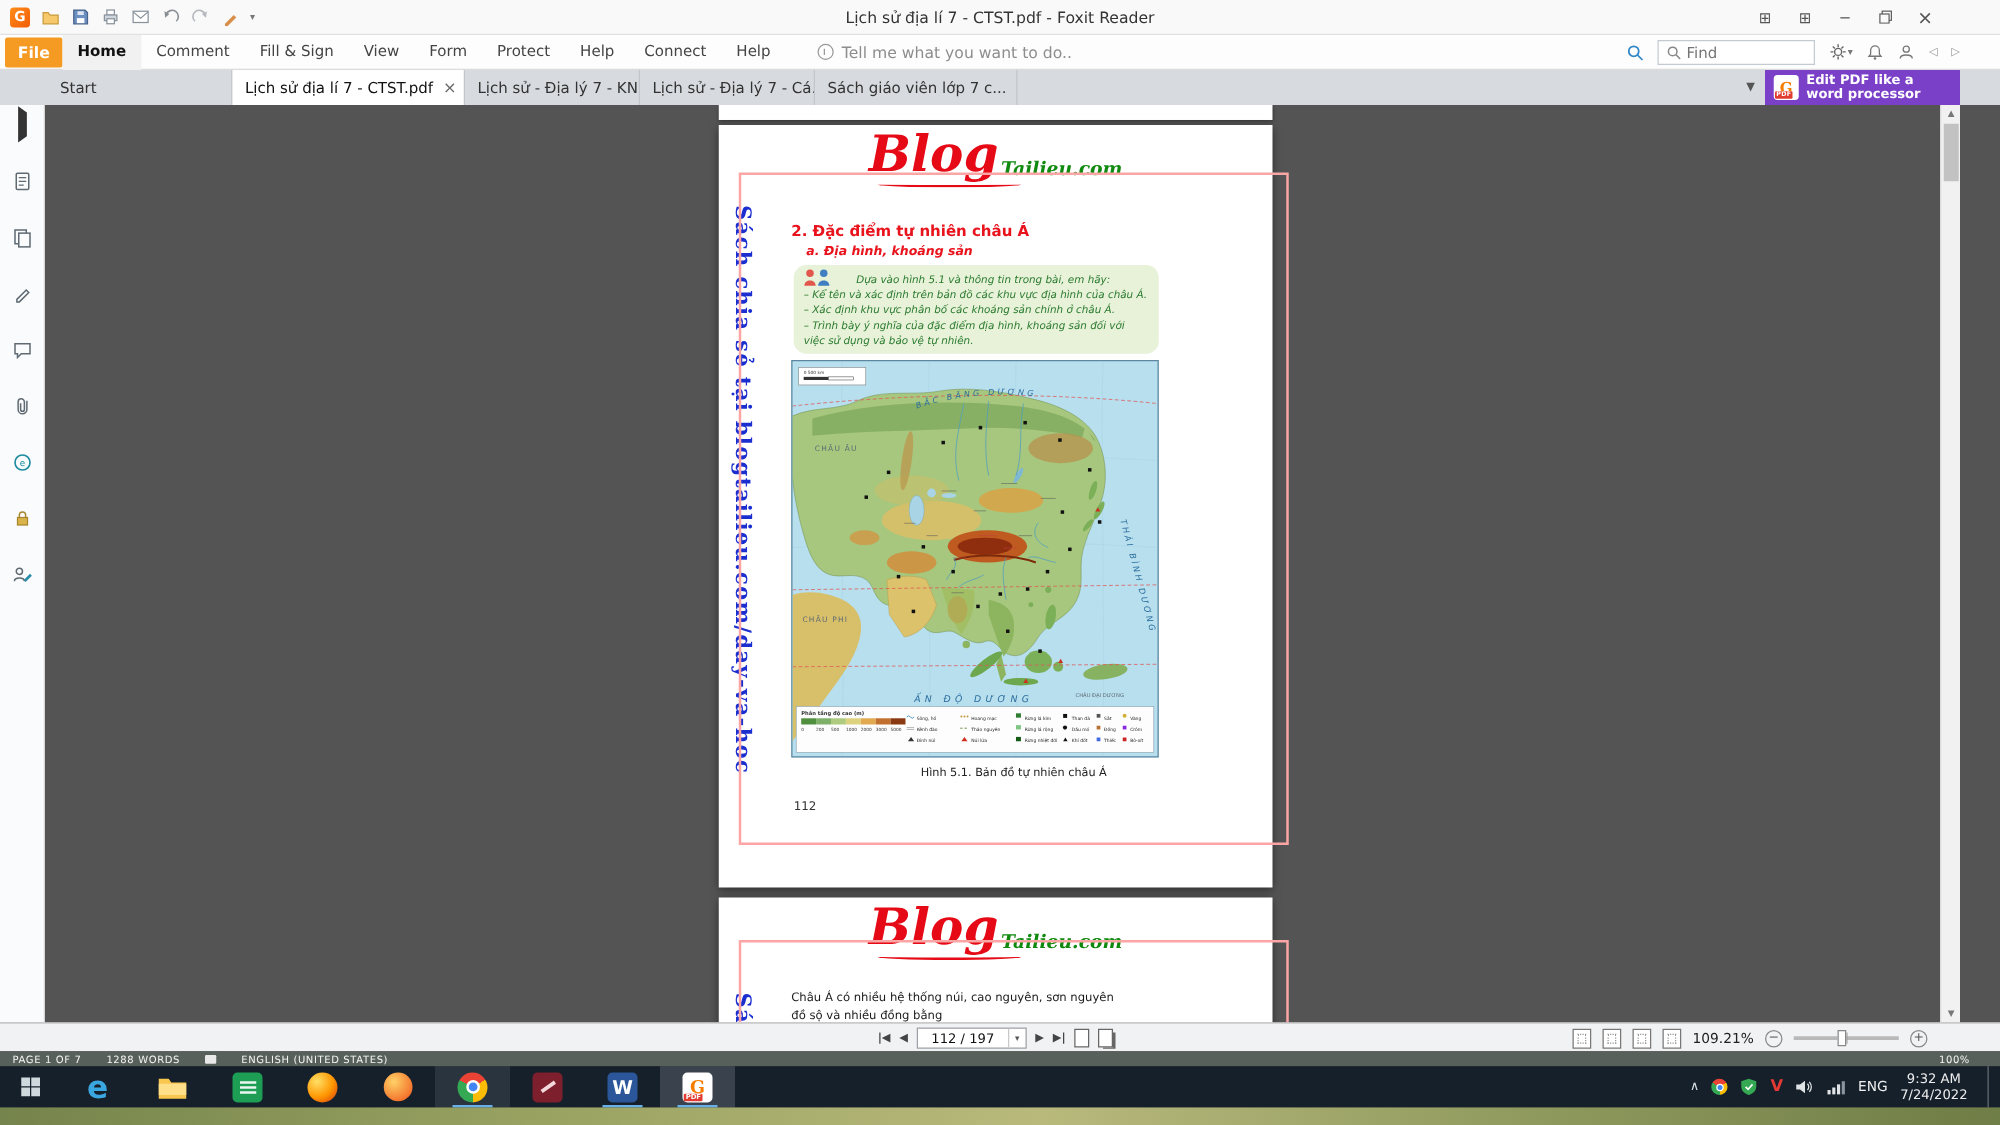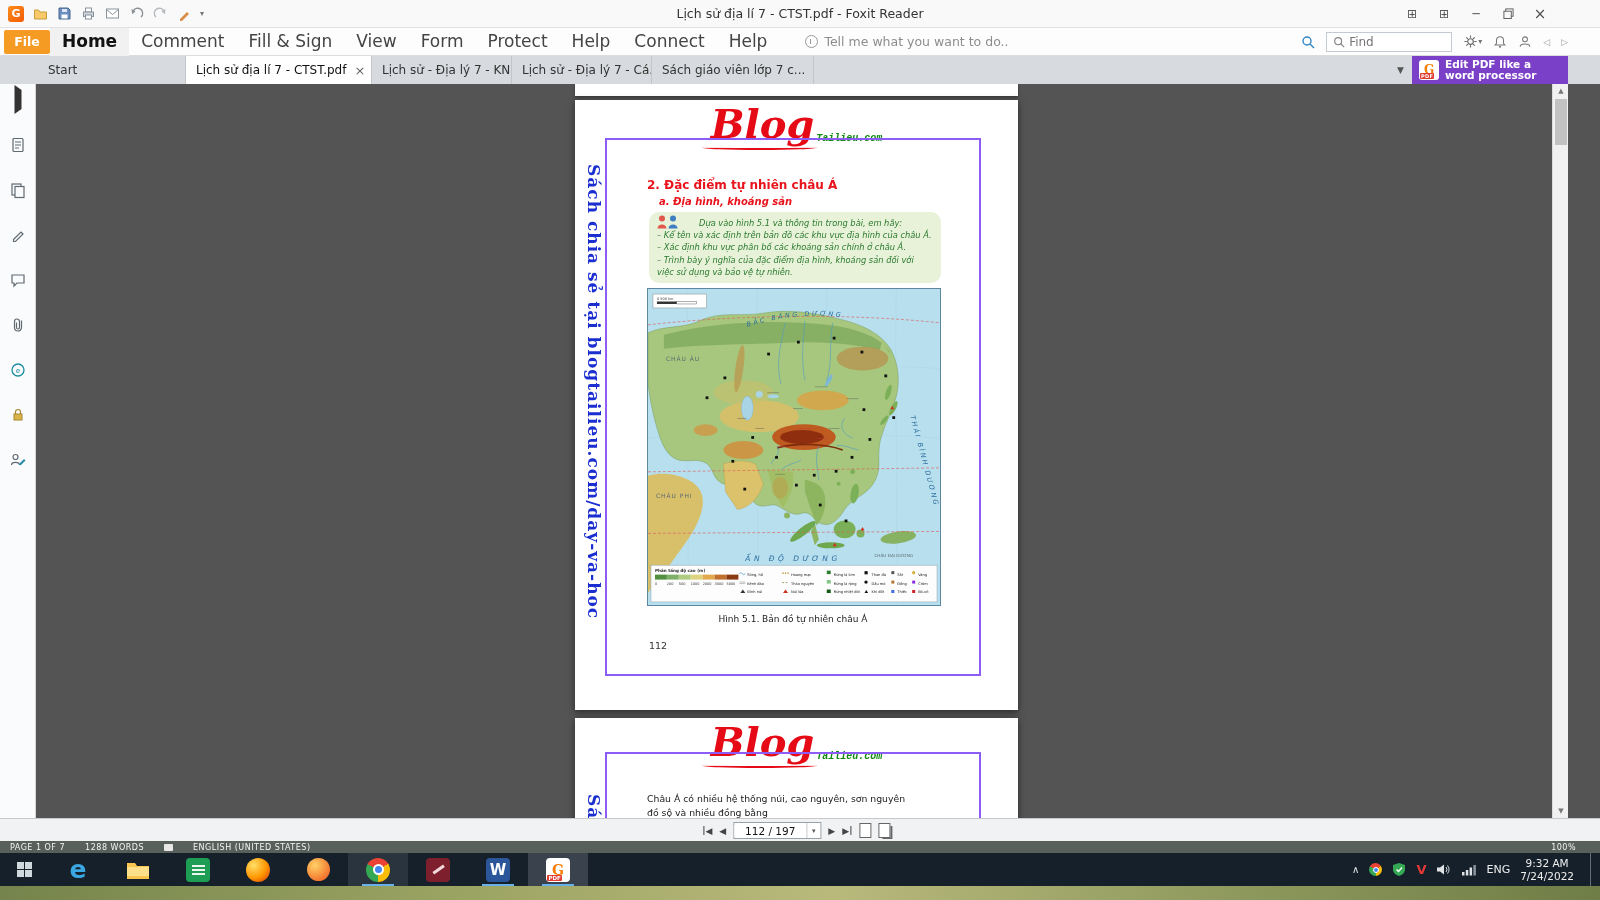--- a/index.html
+++ b/index.html
@@ -16,21 +16,21 @@
   .app-logo { width:16px; height:16px; background:linear-gradient(135deg,#ff8c1a,#f25c05); border-radius:3px; color:#fff; font-size:11px; font-weight:bold; display:flex; align-items:center; justify-content:center; }
   .qcaret { font-size:8px; color:#777; }
   .title-text { position:absolute; left:0; right:0; top:0; height:28px; line-height:28px; text-align:center; font-size:12.5px; color:#333; z-index:1; }
   .win-controls { margin-left:auto; display:flex; align-items:center; padding-right:44px; position:relative; z-index:2; }
   .win-btn { width:32px; height:26px; display:flex; align-items:center; justify-content:center; font-size:12px; color:#555; }
   .win-btn.close { font-size:15px; }
 
   
   .ribbon { position:absolute; left:0; top:28px; width:1600px; height:28px; background:#fdfdfd; border-bottom:1px solid #dcdcdc; display:flex; align-items:center; }
   .file-btn { width:46px; height:24px; margin-left:4px; background:#f59a23; color:#fff; font-weight:bold; font-size:12.5px; display:flex; align-items:center; justify-content:center; border-radius:2px; }
-  .rtab { padding:0 12px; font-size:17px; color:#444; height:28px; line-height:27px; white-space:nowrap; }
+  .rtab { padding:0 12px; font-size:12px; color:#444; height:28px; line-height:27px; white-space:nowrap; }
   .rtab.active { color:#111; font-weight:bold; background:#f1f1f1; }
   .tellme { display:flex; align-items:center; gap:6px; color:#8d8d8d; font-size:12.5px; margin-left:26px; white-space:nowrap; }
   .bulb { width:13px; height:13px; border:1.3px solid #9a9a9a; border-radius:50%; position:relative; }
   .bulb::after { content:""; position:absolute; left:4px; top:3px; width:3px; height:5px; border-left:1.3px solid #9a9a9a; }
   .ribbon-right { margin-left:auto; display:flex; align-items:center; gap:11px; padding-right:32px; }
   .find-box { display:flex; align-items:center; gap:4px; border:1px solid #c4cad1; background:#fff; height:20px; padding:0 6px; width:126px; }
   .find-box input { border:none; outline:none; font-size:12px; width:92px; color:#333; background:transparent; font-family:inherit; }
   .ricon { color:#666; font-size:12px; display:flex; align-items:center; }
   .histarrow { font-size:9px; color:#9a9a9a; }
 
@@ -54,24 +54,24 @@
 
   
   .main { position:absolute; left:36px; top:84px; width:1564px; height:734px; background:#545454; overflow:hidden; }
   .page-sliver { position:absolute; left:539px; top:0; width:443px; height:12px; background:#fff; box-shadow:0 1px 3px rgba(0,0,0,.4); }
   .page { position:absolute; left:539px; width:443px; background:#fff; box-shadow:0 2px 7px rgba(0,0,0,.5); }
   #page1 { top:16px; height:610px; }
   #page2 { top:634px; height:180px; }
 
   .logo-line { position:absolute; top:0; left:0; width:100%; text-align:center; font-family:"DejaVu Serif",serif; font-style:italic; font-weight:bold; }
   .logo-blog { font-size:40px; color:#e50a16; }
-  .logo-suffix { font-size:10px; color:#0f8a0f; margin-left:2px; vertical-align:-3px;font-family:Liberation Mono, monospace; }
+  .logo-suffix { font-size:15px; color:#0f8a0f; margin-left:2px; vertical-align:-3px; }
   .logo-flourish { position:absolute; top:45px; left:50%; transform:translateX(-95px); width:115px; height:5px; border-bottom:2.5px solid #e50a16; border-radius:50%; }
 
-  .rbox { position:absolute; left:30px; width:376px; border:2px solid #8b5cf6; }
+  .rbox { position:absolute; left:16px; width:440px; border:2px solid #fca5a5; }
   #page1 .rbox { top:38px; height:538px; }
   #page2 .rbox { top:34px; height:200px; }
 
   .side-vert { position:absolute; left:9px; writing-mode:vertical-rl; font-family:"DejaVu Serif",serif; font-weight:bold; font-size:17px; color:#1b2fd0; letter-spacing:1px; white-space:nowrap; overflow:hidden; }
   #page1 .side-vert { top:64px; height:500px; }
   #page2 .side-vert { top:76px; height:100px; }
 
   .h1 { position:absolute; left:40px; top:38px; color:#e8131c; font-weight:bold; font-size:12px; }
   .h2 { position:absolute; left:52px; top:56px; color:#e8131c; font-weight:bold; font-style:italic; font-size:10px; }
   .taskbox { position:absolute; left:42px; top:72px; width:292px; background:#e7f2d9; border-radius:10px; padding:5px 8px 5px 8px; font-size:8.3px; font-style:italic; color:#2a7a2e; line-height:12.2px; }
@@ -592,20 +592,33 @@
         <input value="112 / 197" style="">
         <span class="dd">▾</span>
       </span>
       <span class="nav-btn">▶</span>
       <span class="nav-btn nav-last">
           <i>▶</i>
         </span>
       <span class="pgicon"></span>
       <span class="pgicon dbl"></span>
     </div>
+    <div class="zoom-right">
+      <span class="fiticon"></span>
+      <span class="fiticon"></span>
+      <span class="fiticon"></span>
+      <span class="fiticon"></span>
+      <span class="zoom-label">109.21%</span>
+      <span class="zbtn">−</span>
+      <span class="slider">
+          <span class="tick"></span>
+          <span class="thumb"></span>
+        </span>
+      <span class="zbtn">+</span>
+    </div>
   </div>
 </div>
 
 <div class="wstatus">
   <span>PAGE 1 OF 7</span>
   <span>1288 WORDS</span>
   <span class="wbook"></span>
   <span>ENGLISH (UNITED STATES)</span>
   <span class="wzoom">100%</span>
 </div>

